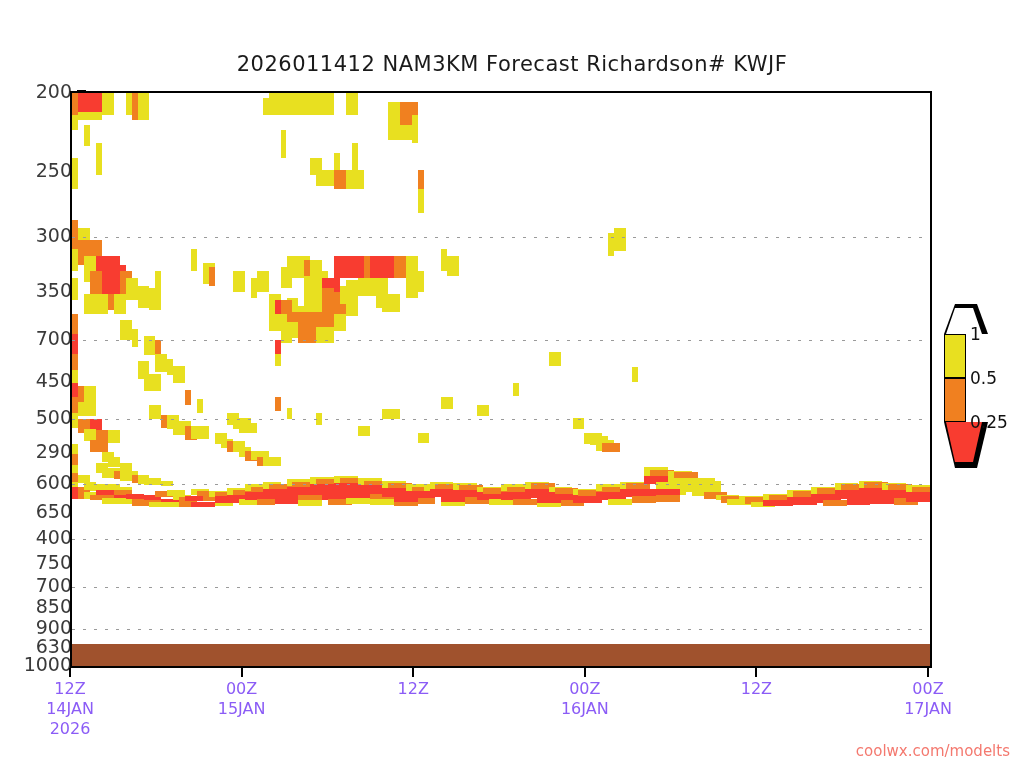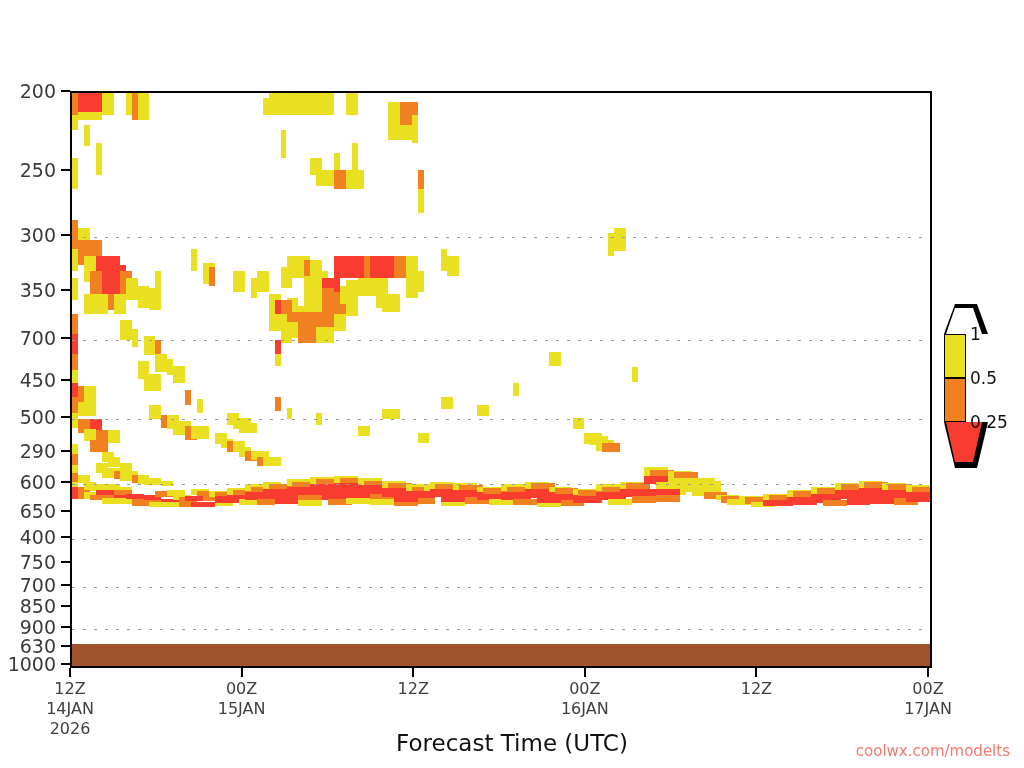--- a/index.html
+++ b/index.html
@@ -31,27 +31,27 @@
   }
   .terrain{position:absolute;left:0;width:100%;background:#a0522d;}
 
   .ytick{position:absolute;right:0;width:9px;height:2px;background:#000;}
   .ylabel{
     position:absolute;right:14px;text-align:right;
     font-size:19px;color:#3a3a3a;white-space:nowrap;
     transform:translateY(-11px);
     font-family:"DejaVu Sans",sans-serif;
   }
-  #yaxis{position:absolute;left:0px;top:91px;width:70px;height:577px;}
+  #yaxis{position:absolute;left:0px;top:91px;width:70px;height:577px;padding-left:16px;}
 
   .xtickmark{position:absolute;top:0;width:2px;height:9px;background:#000;}
   #xaxis{position:absolute;left:70px;top:668px;width:862px;height:90px;}
   .xlabel{
     position:absolute;top:11px;text-align:center;width:110px;
-    font-size:16px;color:#404040;line-height:20px;
+    font-size:16px;color:#8b5cf6;line-height:20px;
     font-family:"DejaVu Sans",sans-serif;white-space:nowrap;
   }
   .xlabel div{display:block;}
 
   .xaxis-title{
     position:absolute;left:0;top:730px;width:1024px;text-align:center;
     font-size:23px;color:#111;font-family:"DejaVu Sans",sans-serif;
   }
   .watermark{
     position:absolute;right:14px;top:742px;font-size:15px;color:#f4796f;
@@ -65,20 +65,21 @@
   .cb-label{
     position:absolute;left:30px;font-size:17px;color:#111;
     transform:translateY(-10px);font-family:"DejaVu Sans",sans-serif;white-space:nowrap;
   }
 </style>
 </head>
 <body>
 
 <div id="root">
 
+  <div class="title">2026011412 NAM3KM Forecast Richardson# KWJF</div>
 
   <div id="yaxis">
       <div class="ytick" style="top:-1.0px;"></div>
       <div class="ylabel" style="top:0.0px;">200</div>
       <div class="ytick" style="top:78.4px;"></div>
       <div class="ylabel" style="top:79.4px;">250</div>
       <div class="ytick" style="top:143.4px;"></div>
       <div class="ylabel" style="top:144.4px;">300</div>
       <div class="ytick" style="top:198.2px;"></div>
       <div class="ylabel" style="top:199.2px;">350</div>
@@ -488,21 +489,20 @@
       <div class="xlabel" style="left:631.4px;">
         <div>12Z</div>
       </div>
       <div class="xtickmark" style="left:857.0px;"></div>
       <div class="xlabel" style="left:803.0px;">
         <div>00Z</div>
         <div>17JAN</div>
       </div>
     </div>
 
-  <div class="xaxis-title">Forecast Time (UTC)</div>
   <div class="watermark">coolwx.com/modelts</div>
 
   <div id="colorbar">
       <div class="cb-arrow" style="top:4px;border-left:11px solid transparent;border-right:11px solid transparent;border-bottom:30px solid #000;"></div>
       <div class="cb-arrow" style="left:6px;width:18px;top:8px;border-left:9px solid transparent;border-right:9px solid transparent;border-bottom:26px solid #ffffff;"></div>
       <div class="cb-box" style="top:34px;height:44px;background:#e8e020;"></div>
       <div class="cb-box" style="top:78px;height:44px;background:#f08020;"></div>
       <div class="cb-arrow" style="top:122px;border-left:11px solid transparent;border-right:11px solid transparent;border-top:46px solid #000;"></div>
       <div class="cb-arrow" style="left:6px;width:18px;top:122px;border-left:9px solid transparent;border-right:9px solid transparent;border-top:40px solid #f83c30;"></div>
       <div class="cb-label" style="top:34px;">1</div>

